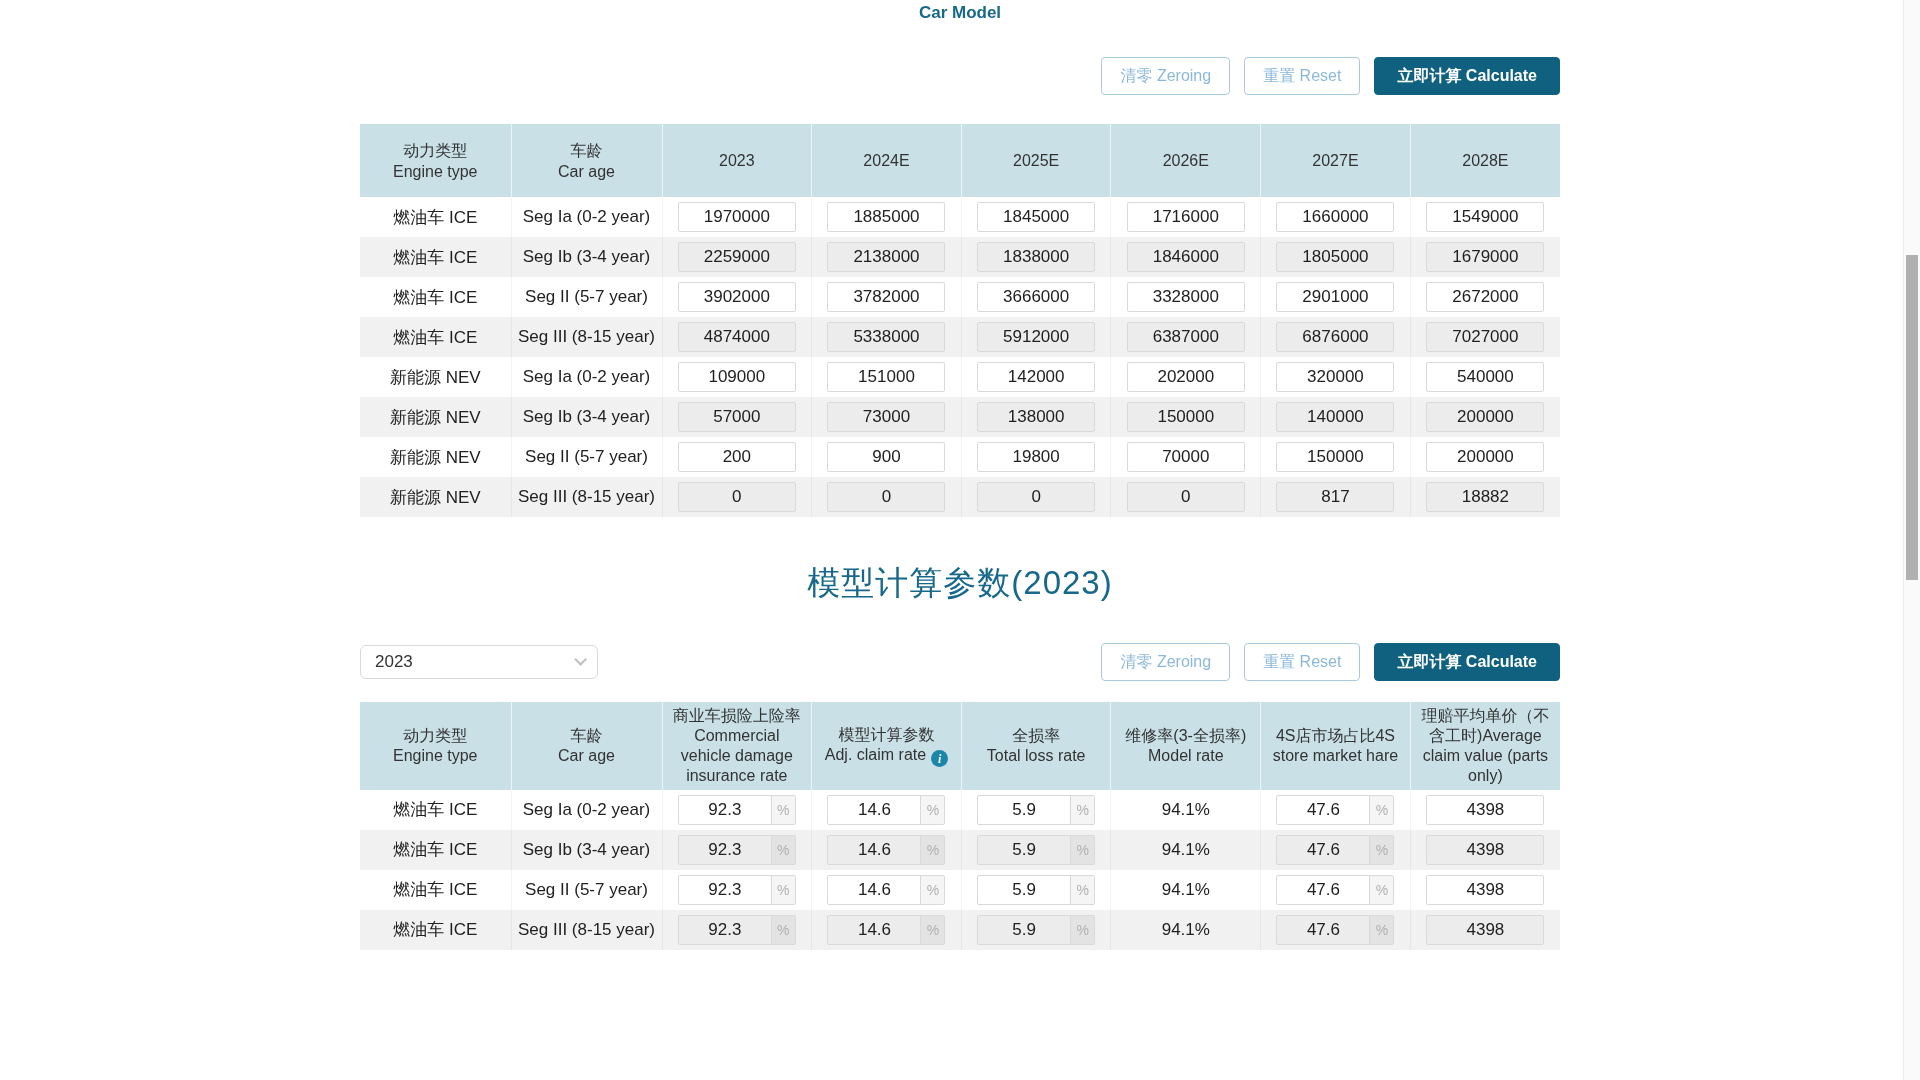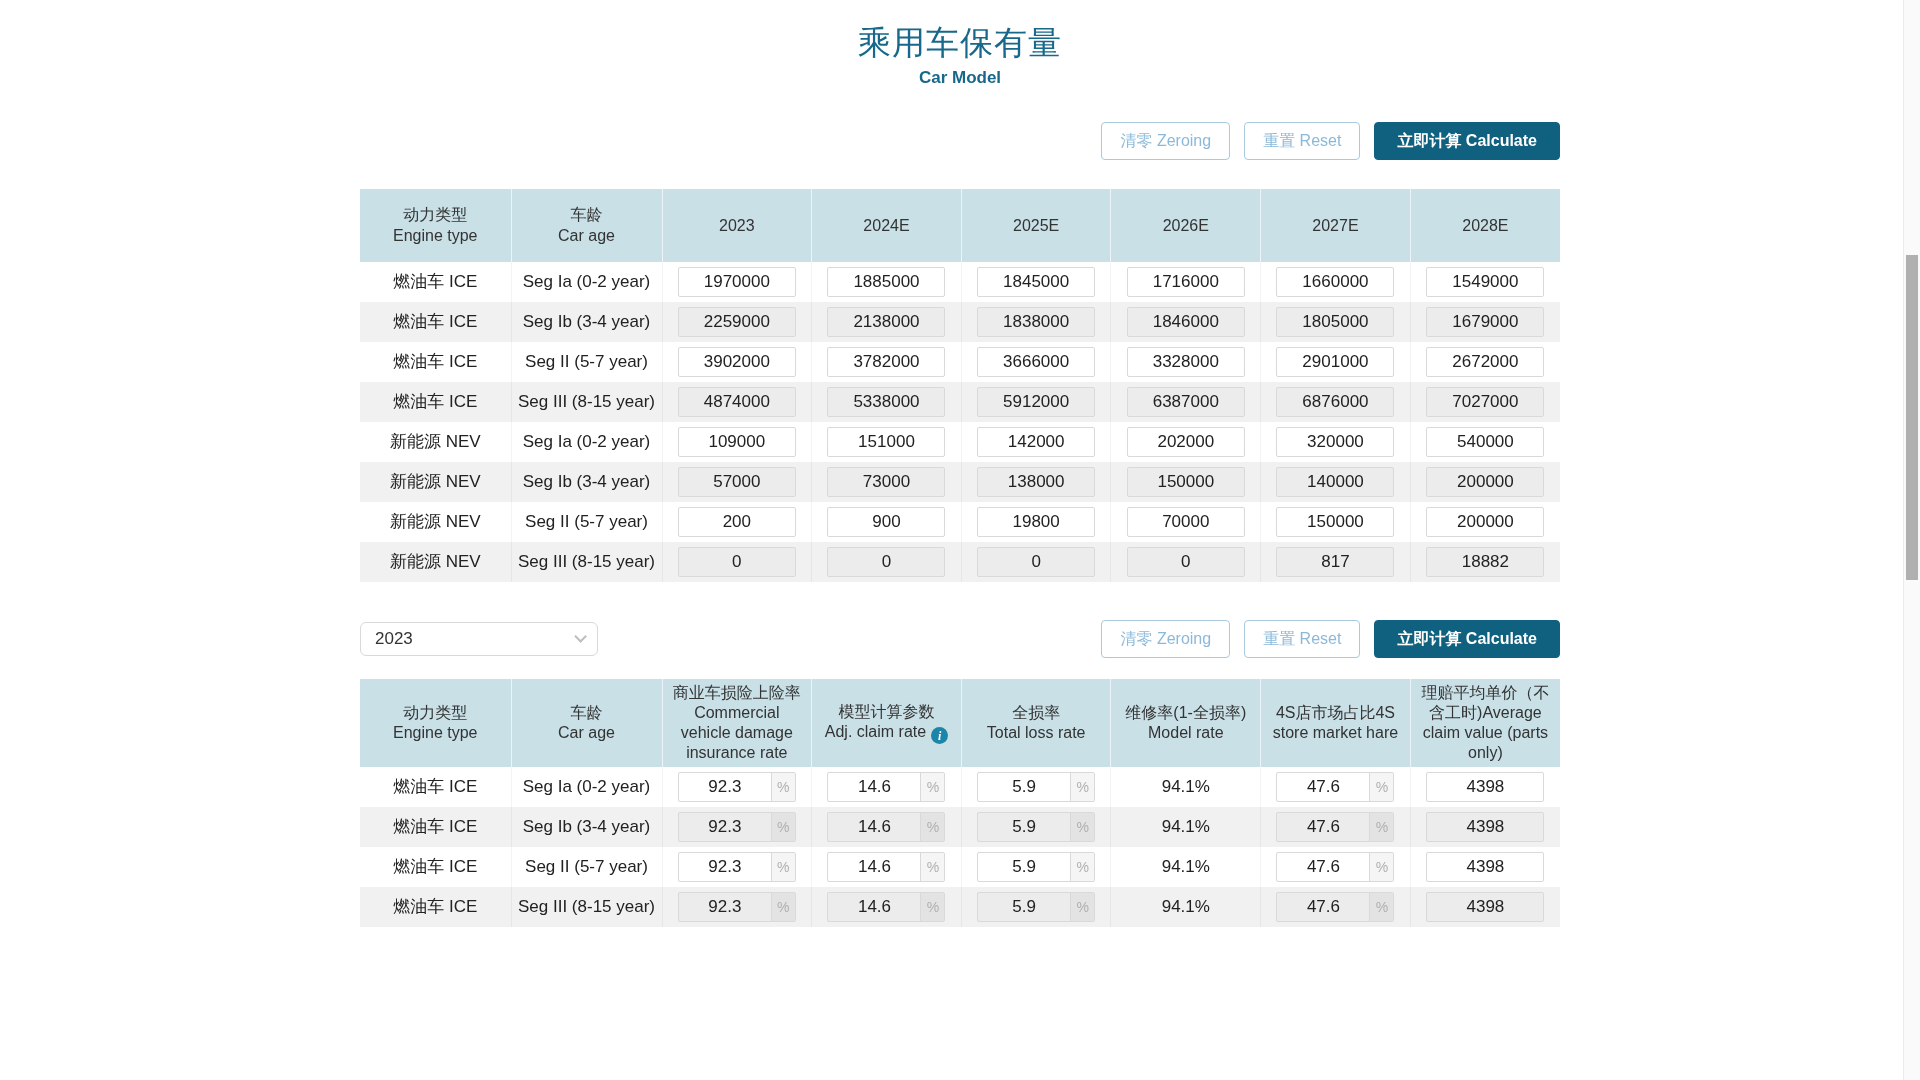--- a/index.html
+++ b/index.html
@@ -142,21 +142,20 @@
     position: absolute; left: 2px; width: 12px;
     top: 255px; height: 325px;
     background: #b0b0b0;
   }
 </style>
 </head>
 <body>
 
 <div class="container">
 
-  <h1 class="sec-title">乘用车保有量</h1>
   <div class="sec-sub">Car Model</div>
 
   <div class="toolbar">
     <button class="btn ghost">清零 Zeroing</button>
     <button class="btn ghost">重置 Reset</button>
     <button class="btn primary">立即计算 Calculate</button>
   </div>
 
   <table class="t1">
     <colgroup>
@@ -372,20 +371,21 @@
           <td><span class="ibox">
               <input type="text" value="817" style="">
             </span></td>
           <td><span class="ibox">
               <input type="text" value="18882" style="">
             </span></td>
         </tr>
       </tbody>
   </table>
 
+  <h1 class="sec-title" style="padding-top:45px">模型计算参数(2023)</h1>
 
   <div class="controls-row">
     <div class="select">
       <span>2023</span>
       <span class="chevron"></span>
     </div>
     <div class="toolbar">
       <button class="btn ghost">清零 Zeroing</button>
       <button class="btn ghost">重置 Reset</button>
       <button class="btn primary">立即计算 Calculate</button>
@@ -420,21 +420,21 @@
           </th>
           <th>
             <div>模型计算参数</div>
             <div>Adj. claim rate<span class="info-icon">i</span></div>
           </th>
           <th>
             <div>全损率</div>
             <div>Total loss rate</div>
           </th>
           <th>
-            <div>维修率(1-全损率)</div>
+            <div>维修率(3-全损率)</div>
             <div>Model rate</div>
           </th>
           <th>
             <div>4S店市场占比4S store market hare</div>
           </th>
           <th>
             <div>理赔平均单价（不含工时)Average claim value (parts only)</div>
           </th>
         </tr>
       </thead>

